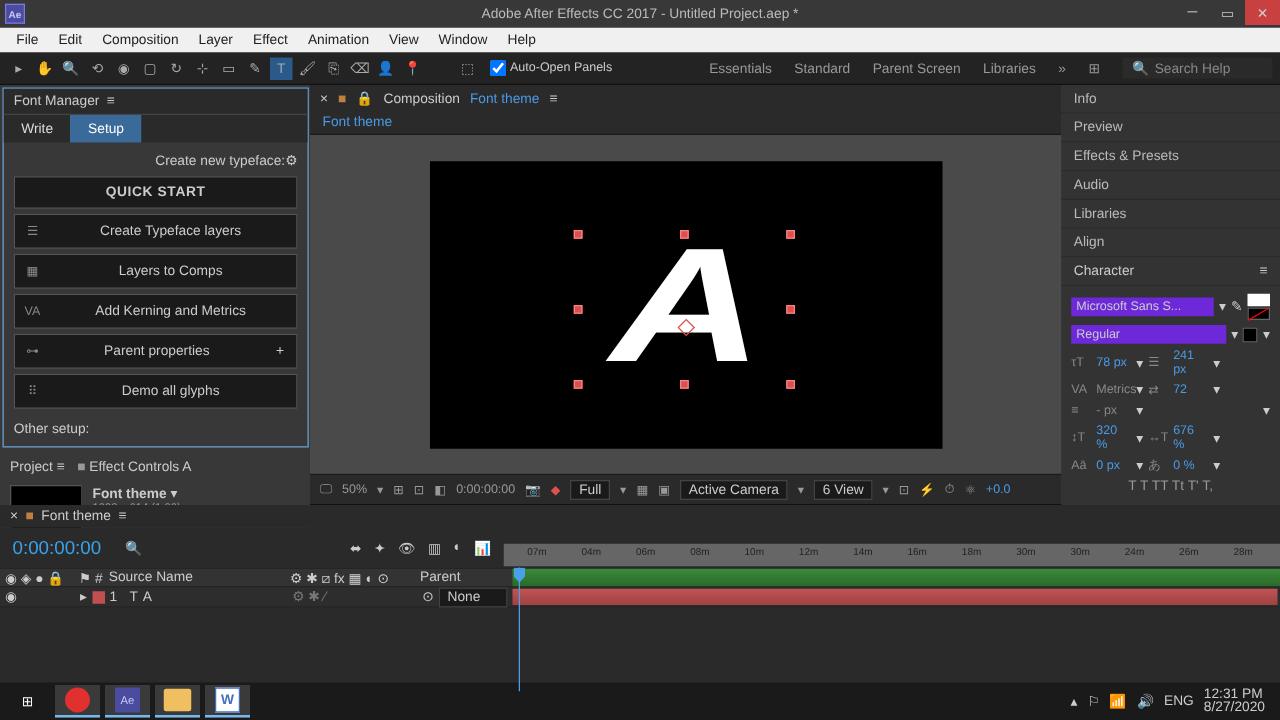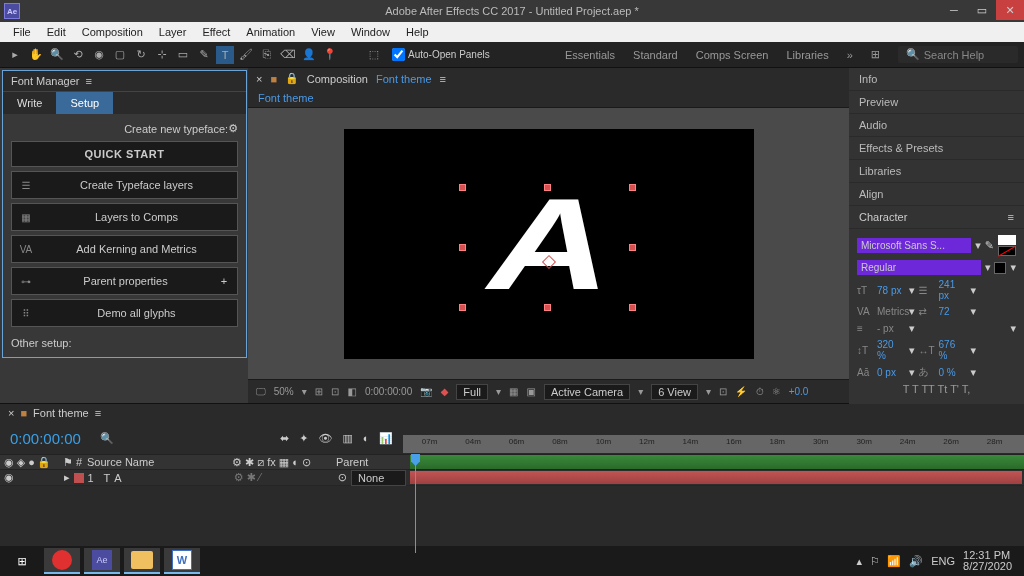--- a/index.html
+++ b/index.html
@@ -123,21 +123,21 @@
   <div class="tool">⌫</div>
   <div class="tool">👤</div>
   <div class="tool">📍</div>
   <div style="width:20px"></div>
   <div class="tool">⬚</div>
   <input type="checkbox" checked="" style="margin-left: 6px;">
   <span style="font-size:10px">Auto-Open Panels</span>
   <div class="workspace-tabs">
     <span>Essentials</span>
     <span>Standard</span>
-    <span>Comps Screen</span>
+    <span>Parent Screen</span>
     <span>Libraries</span>
     <span>»</span>
     <span>⊞</span>
     <div class="search-box">
       <span>🔍</span>
       <span style="color:#888">Search Help</span>
     </div>
   </div>
 </div>
 
@@ -175,20 +175,34 @@
         <div class="fm-btn">
             <span class="ic">⊶</span>
             <span class="txt">Parent properties</span>
             <span class="plus">+</span>
           </div>
         <div class="fm-btn">
             <span class="ic">⠿</span>
             <span class="txt">Demo all glyphs</span>
           </div>
         <div style="margin-top:10px">Other setup:</div>
+      </div>
+    </div>
+    <div class="proj-section">
+      <div class="proj-tabs">
+        <span><span>Project</span> ≡</span>
+        <span style="color:#999">■ <span>Effect Controls A</span></span>
+      </div>
+      <div class="proj-info">
+        <div class="proj-thumb"></div>
+        <div>
+          <div><b>Font theme</b> ▾</div>
+          <div style="font-size:9px;color:#999">1092 x 614 (1.00)</div>
+          <div style="font-size:9px;color:#999">Δ 0:3</div>
+        </div>
       </div>
     </div>
   </div>
 
   <div class="center-panel">
     <div class="comp-tabs">
       <span>×</span>
       <span style="color:#c08040">■</span>
       <span>🔒</span>
       <span>Composition</span>
@@ -232,22 +246,22 @@
       <span class="vc-item">⚡</span>
       <span class="vc-item">⏱</span>
       <span class="vc-item">⚛</span>
       <span class="vc-item" style="color:#4a9ae8">+0.0</span>
     </div>
   </div>
 
   <div class="right-panel">
     <div class="rp-item">Info</div>
     <div class="rp-item">Preview</div>
+    <div class="rp-item">Effects &amp; Presets</div>
     <div class="rp-item">Audio</div>
-    <div class="rp-item">Effects &amp; Presets</div>
     <div class="rp-item">Libraries</div>
     <div class="rp-item">Align</div>
     <div class="rp-item hdr">
         <span>Character</span>
         <span>≡</span>
       </div>
     <div class="char-panel">
       <div class="char-row">
         <div class="char-dd">Microsoft Sans S...</div>
           <span>▾</span>

